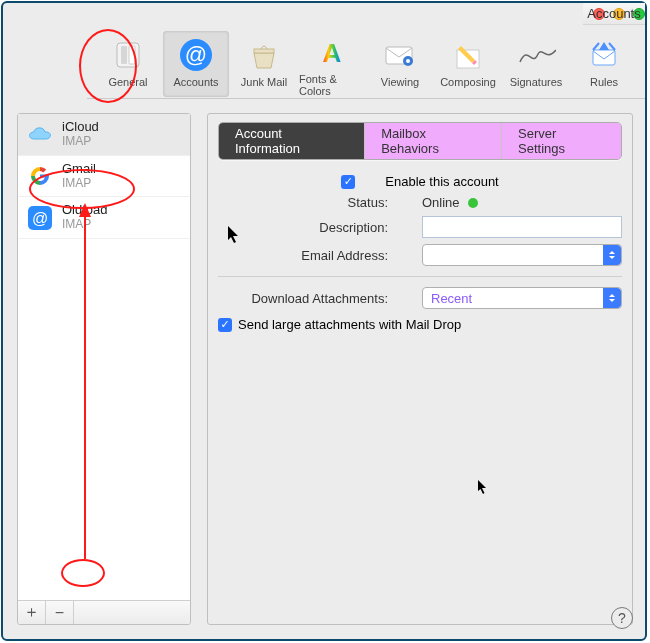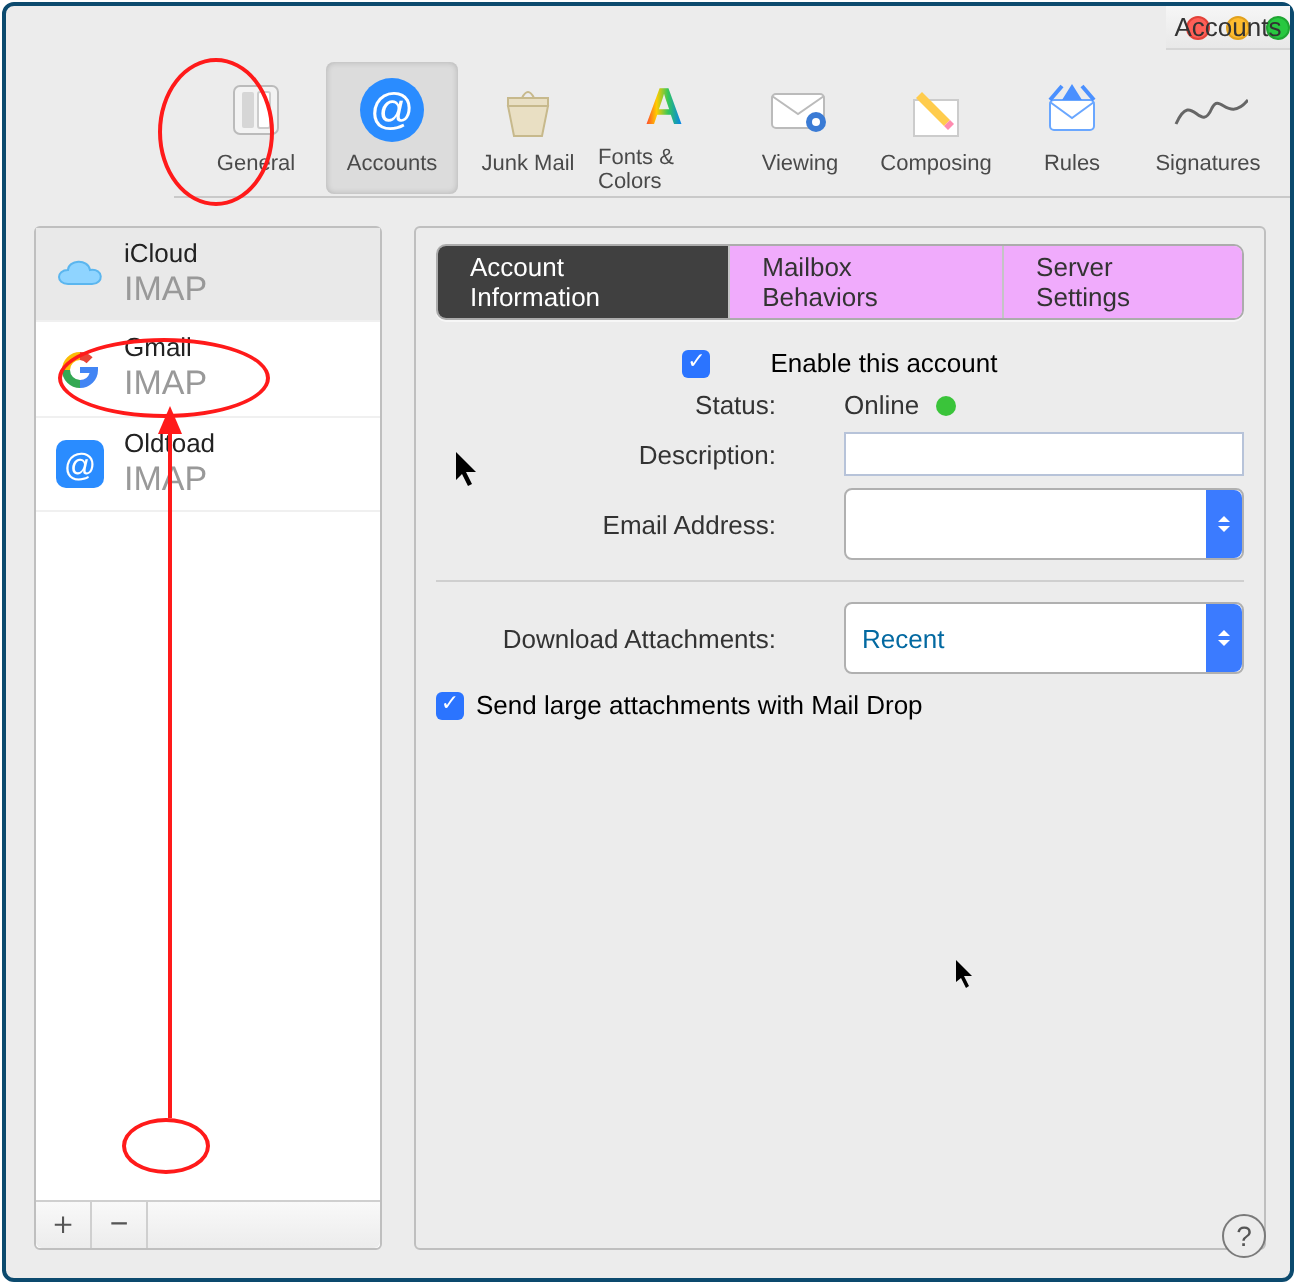--- a/index.html
+++ b/index.html
@@ -66,21 +66,21 @@
   .arow {
     display:flex; align-items:center; gap:8px;
     padding:6px 8px;
     border-bottom:1px solid #f0f0f0;
     cursor:pointer;
   }
   .arow.sel { background:#e9e9e9;}
   .arow .aicon { width:28px;height:28px;display:flex;align-items:center;justify-content:center;}
   .arow .atxt { display:flex;flex-direction:column; line-height:1.15;}
   .arow .aname{font-size:13px;color:#222;}
-  .arow .aproto{font-size:17px;color:#999;}
+  .arow .aproto{font-size:12px;color:#999;}
   .listbtns {
     height:24px; border-top:1px solid #cfcfcf;
     display:flex;
     background:linear-gradient(#f9f9f9,#ececec);
     border-radius: 0 0 3px 3px;
   }
   .listbtns div{
     width:28px; display:flex;align-items:center;justify-content:center;
     font-size:16px; color:#555; border-right:1px solid #cfcfcf;
     cursor:pointer;
@@ -119,25 +119,25 @@
     margin-right:6px;
   }
   .checkbox::after{content:"✓";color:#fff;font-size:11px;line-height:1;}
   .statusval{display:flex;align-items:center;gap:8px;color:#333;}
   .sdot{width:10px;height:10px;border-radius:50%;background:#3ac43a;}
   input[type=text]{
     flex:1; height:22px; border:1px solid #b7c3d9;
     background:#fff; border-radius:0; padding:0 4px; font-size:13px;
   }
   .combo{
-    flex:1; height:36px;
+    flex:1; height:22px;
     border:1px solid #b0b0b0; border-radius:4px;
     background:#fff; display:flex;align-items:center;
     padding:0 22px 0 8px; font-size:13px; position:relative;
-    color:#0369a1;
+    color:#8b5cf6;
   }
   .combo .end{
     position:absolute; right:0; top:0; bottom:0; width:18px;
     background:#3b7bff; border-radius:0 4px 4px 0;
     display:flex;flex-direction:column;align-items:center;justify-content:center;
   }
   .combo .end::before{content:"";border:3px solid transparent;border-bottom-color:#fff;margin-bottom:1px;}
   .combo .end::after{content:"";border:3px solid transparent;border-top-color:#fff;margin-top:1px;}
   .divider{height:1px;background:#cfcfcf;margin:10px 0;}
   .cline{display:flex;align-items:center;margin:8px 0;}
@@ -229,37 +229,37 @@
         <svg width="30" height="34">
             <rect x="4" y="12" width="22" height="18" fill="#fff" stroke="#ccc"></rect>
             <path d="M8 8 L22 22 L19 25 L5 11 Z" fill="#ffcc4d"></path>
             <path d="M19 25 L22 22 L24 24 L21 27 Z" fill="#ff8cb0"></path>
           </svg>
       </div>
       <div class="lbl">Composing</div>
     </div>
     <div class="tbtn">
       <div class="ic">
+        <svg width="44" height="30">
+            <path d="M4 22 C 12 4, 16 28, 22 14 C 26 6, 30 22, 40 10" fill="none" stroke="#666" stroke-width="1.5"></path>
+          </svg>
+      </div>
+      <div class="lbl">Signatures</div>
+    </div>
+    <div class="tbtn">
+      <div class="ic">
         <svg width="34" height="30">
             <rect x="6" y="10" width="22" height="15" rx="2" fill="#fff" stroke="#6aa7ff"></rect>
             <path d="M6 11 L17 19 L28 11" fill="none" stroke="#6aa7ff"></path>
             <path d="M12 10 L17 2 L22 10" fill="#4a90ff"></path>
             <path d="M6 10 L12 3" stroke="#4a90ff" stroke-width="2"></path>
             <path d="M28 10 L22 3" stroke="#4a90ff" stroke-width="2"></path>
           </svg>
       </div>
       <div class="lbl">Rules</div>
-    </div>
-    <div class="tbtn">
-      <div class="ic">
-        <svg width="44" height="30">
-            <path d="M4 22 C 12 4, 16 28, 22 14 C 26 6, 30 22, 40 10" fill="none" stroke="#666" stroke-width="1.5"></path>
-          </svg>
-      </div>
-      <div class="lbl">Signatures</div>
     </div>
   </div>
 
   <div class="content">
 
     <div class="sidebar">
       <div class="accountlist">
         <div class="arow sel">
           <div class="aicon">
             <svg width="28" height="20">

